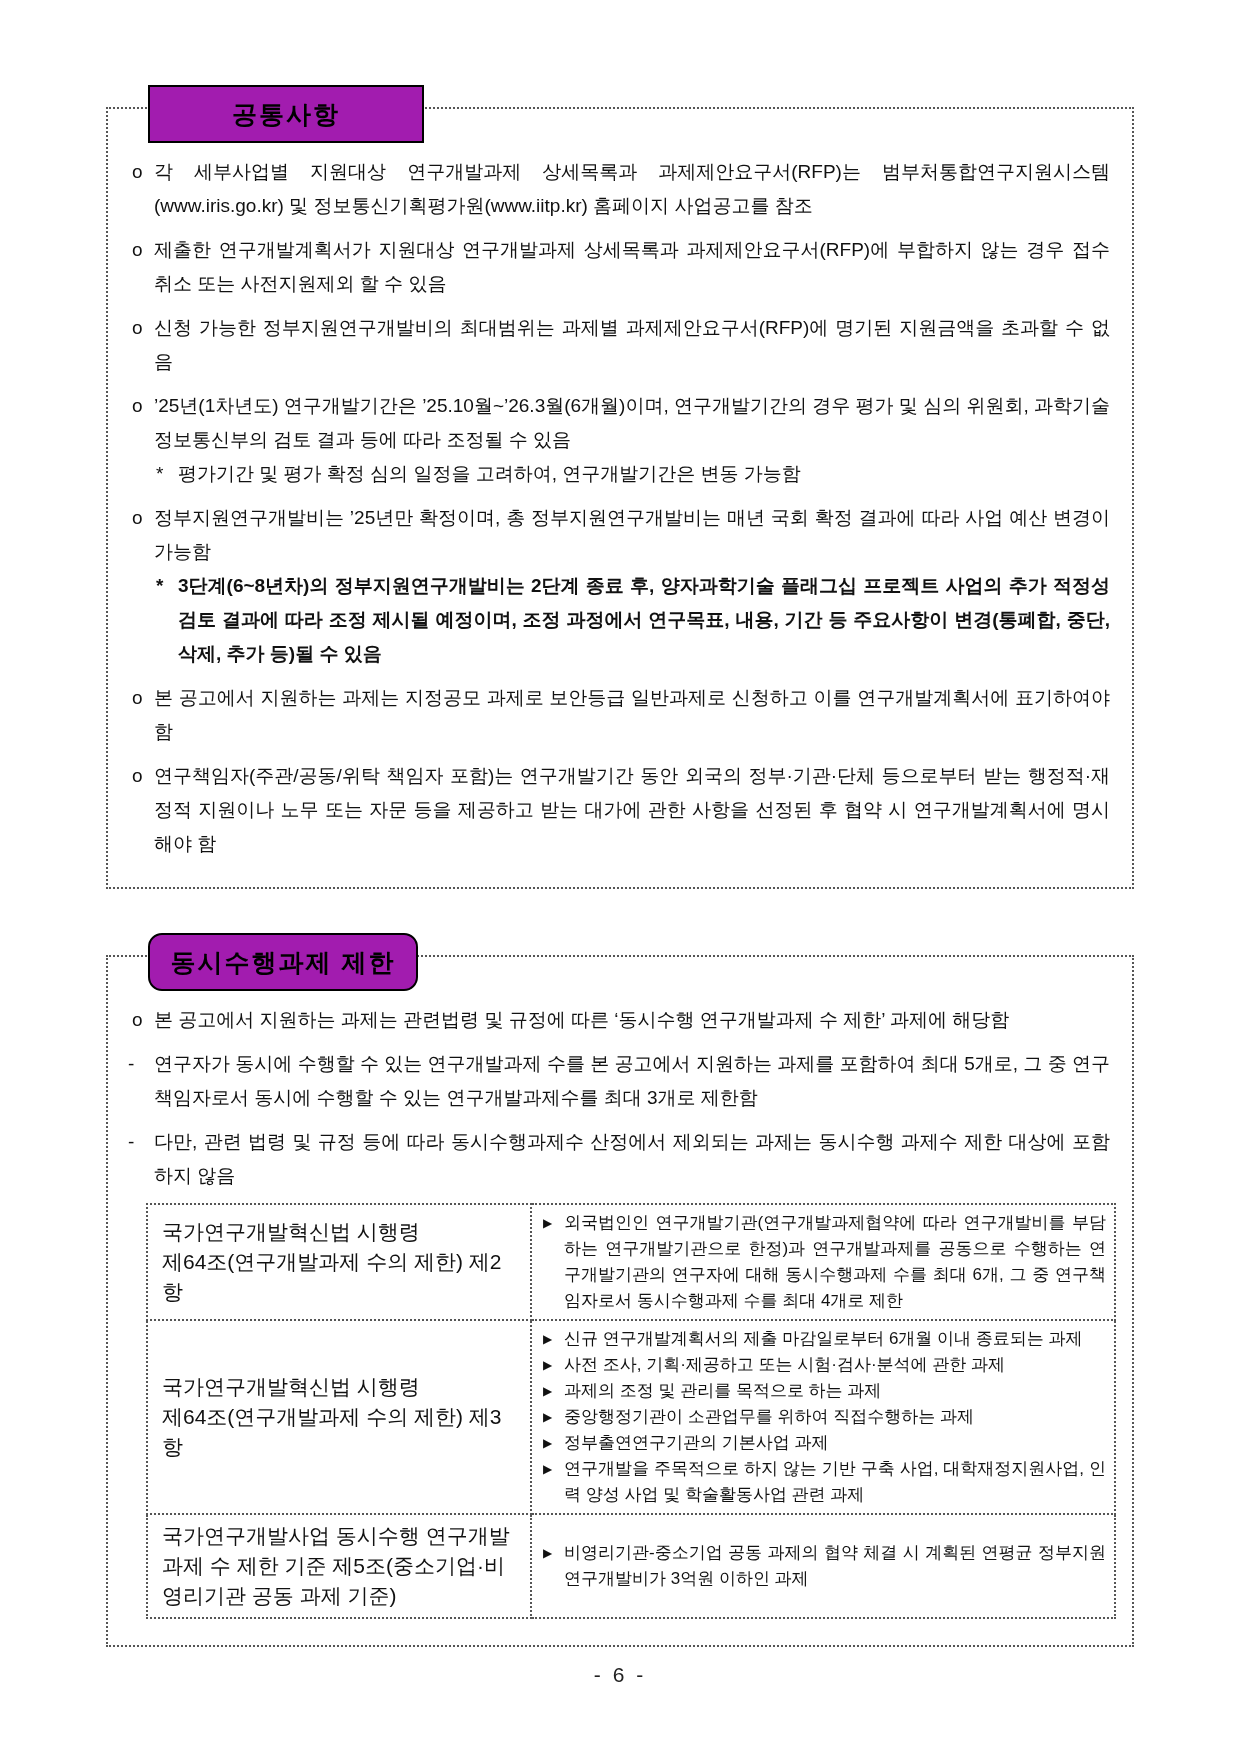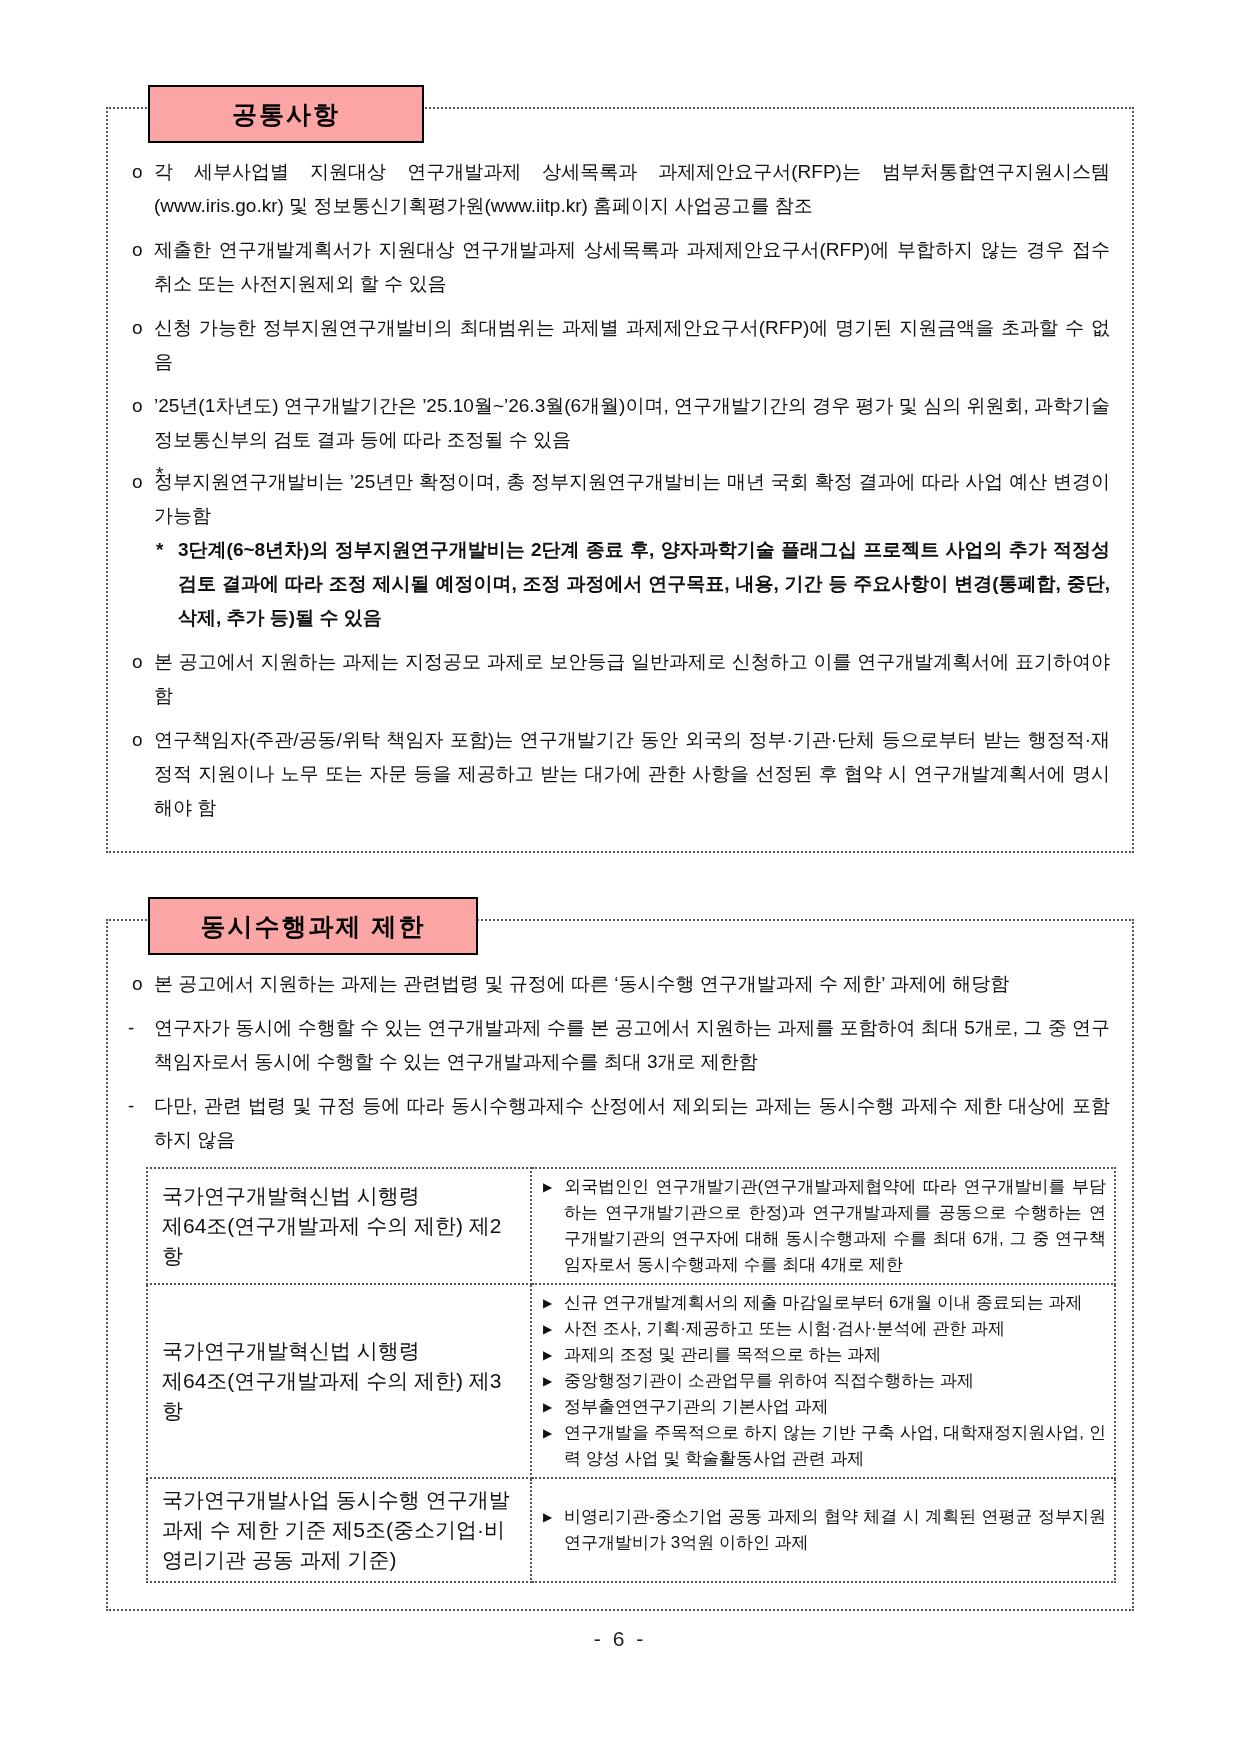--- a/index.html
+++ b/index.html
@@ -18,32 +18,32 @@
     margin: 0 106px;
     border: 2px dotted #555555;
     background: #ffffff;
   }
   .panel2 { margin-top: 66px; }
   .tab {
     position: relative;
     margin-top: -24px;
     margin-left: 40px;
     height: 58px;
-    background: #fca5a5;
+    background: #a21caf;
     border: 2px solid #000000;
     display: flex;
     align-items: center;
     justify-content: center;
     font-weight: 700;
     font-size: 25px;
     letter-spacing: 2px;
     color: #000000;
   }
   .tab1 { width: 276px; }
-  .tab2 { width: 330px; }
+  .tab2 { width: 270px; border-radius: 14px; }
   .content { padding: 12px 22px 26px 14px; }
   .item {
     position: relative;
     padding-left: 32px;
     font-size: 19px;
     line-height: 34px;
     text-align: justify;
     margin-bottom: 10px;
     word-break: normal;
   }
@@ -108,21 +108,21 @@
 
   <section class="panel panel1">
     <div class="tab tab1">
       <span>공통사항</span>
     </div>
     <div class="content">
       <p class="item"><span class="marker">o</span><span>각 세부사업별 지원대상 연구개발과제 상세목록과 과제제안요구서(RFP)는 범부처통합연구지원시스템(www.iris.go.kr) 및 정보통신기획평가원(www.iitp.kr) 홈페이지 사업공고를 참조</span></p>
       <p class="item"><span class="marker">o</span><span>제출한 연구개발계획서가 지원대상 연구개발과제 상세목록과 과제제안요구서(RFP)에 부합하지 않는 경우 접수 취소 또는 사전지원제외 할 수 있음</span></p>
       <p class="item"><span class="marker">o</span><span>신청 가능한 정부지원연구개발비의 최대범위는 과제별 과제제안요구서(RFP)에 명기된 지원금액을 초과할 수 없음</span></p>
       <p class="item" style="margin-bottom:2px"><span class="marker">o</span><span>’25년(1차년도) 연구개발기간은 ’25.10월~’26.3월(6개월)이며, 연구개발기간의 경우 평가 및 심의 위원회, 과학기술정보통신부의 검토 결과 등에 따라 조정될 수 있음</span></p>
-      <p class="item sub"><span class="marker">*</span></p>
+      <p class="item sub"><span class="marker">*</span><span>평가기간 및 평가 확정 심의 일정을 고려하여, 연구개발기간은 변동 가능함</span></p>
       <p class="item" style="margin-bottom:2px"><span class="marker">o</span><span>정부지원연구개발비는 ’25년만 확정이며, 총 정부지원연구개발비는 매년 국회 확정 결과에 따라 사업 예산 변경이 가능함</span></p>
       <p class="item sub bold"><span class="marker">*</span><span>3단계(6~8년차)의 정부지원연구개발비는 2단계 종료 후, 양자과학기술 플래그십 프로젝트 사업의 추가 적정성 검토 결과에 따라 조정 제시될 예정이며, 조정 과정에서 연구목표, 내용, 기간 등 주요사항이 변경(통폐합, 중단, 삭제, 추가 등)될 수 있음</span></p>
       <p class="item"><span class="marker">o</span><span>본 공고에서 지원하는 과제는 지정공모 과제로 보안등급 일반과제로 신청하고 이를 연구개발계획서에 표기하여야 함</span></p>
       <p class="item" style="margin-bottom:0"><span class="marker">o</span><span>연구책임자(주관/공동/위탁 책임자 포함)는 연구개발기간 동안 외국의 정부·기관·단체 등으로부터 받는 행정적·재정적 지원이나 노무 또는 자문 등을 제공하고 받는 대가에 관한 사항을 선정된 후 협약 시 연구개발계획서에 명시해야 함</span></p>
     </div>
   </section>
 
   <section class="panel panel2">
     <div class="tab tab2">
       <span>동시수행과제 제한</span>

